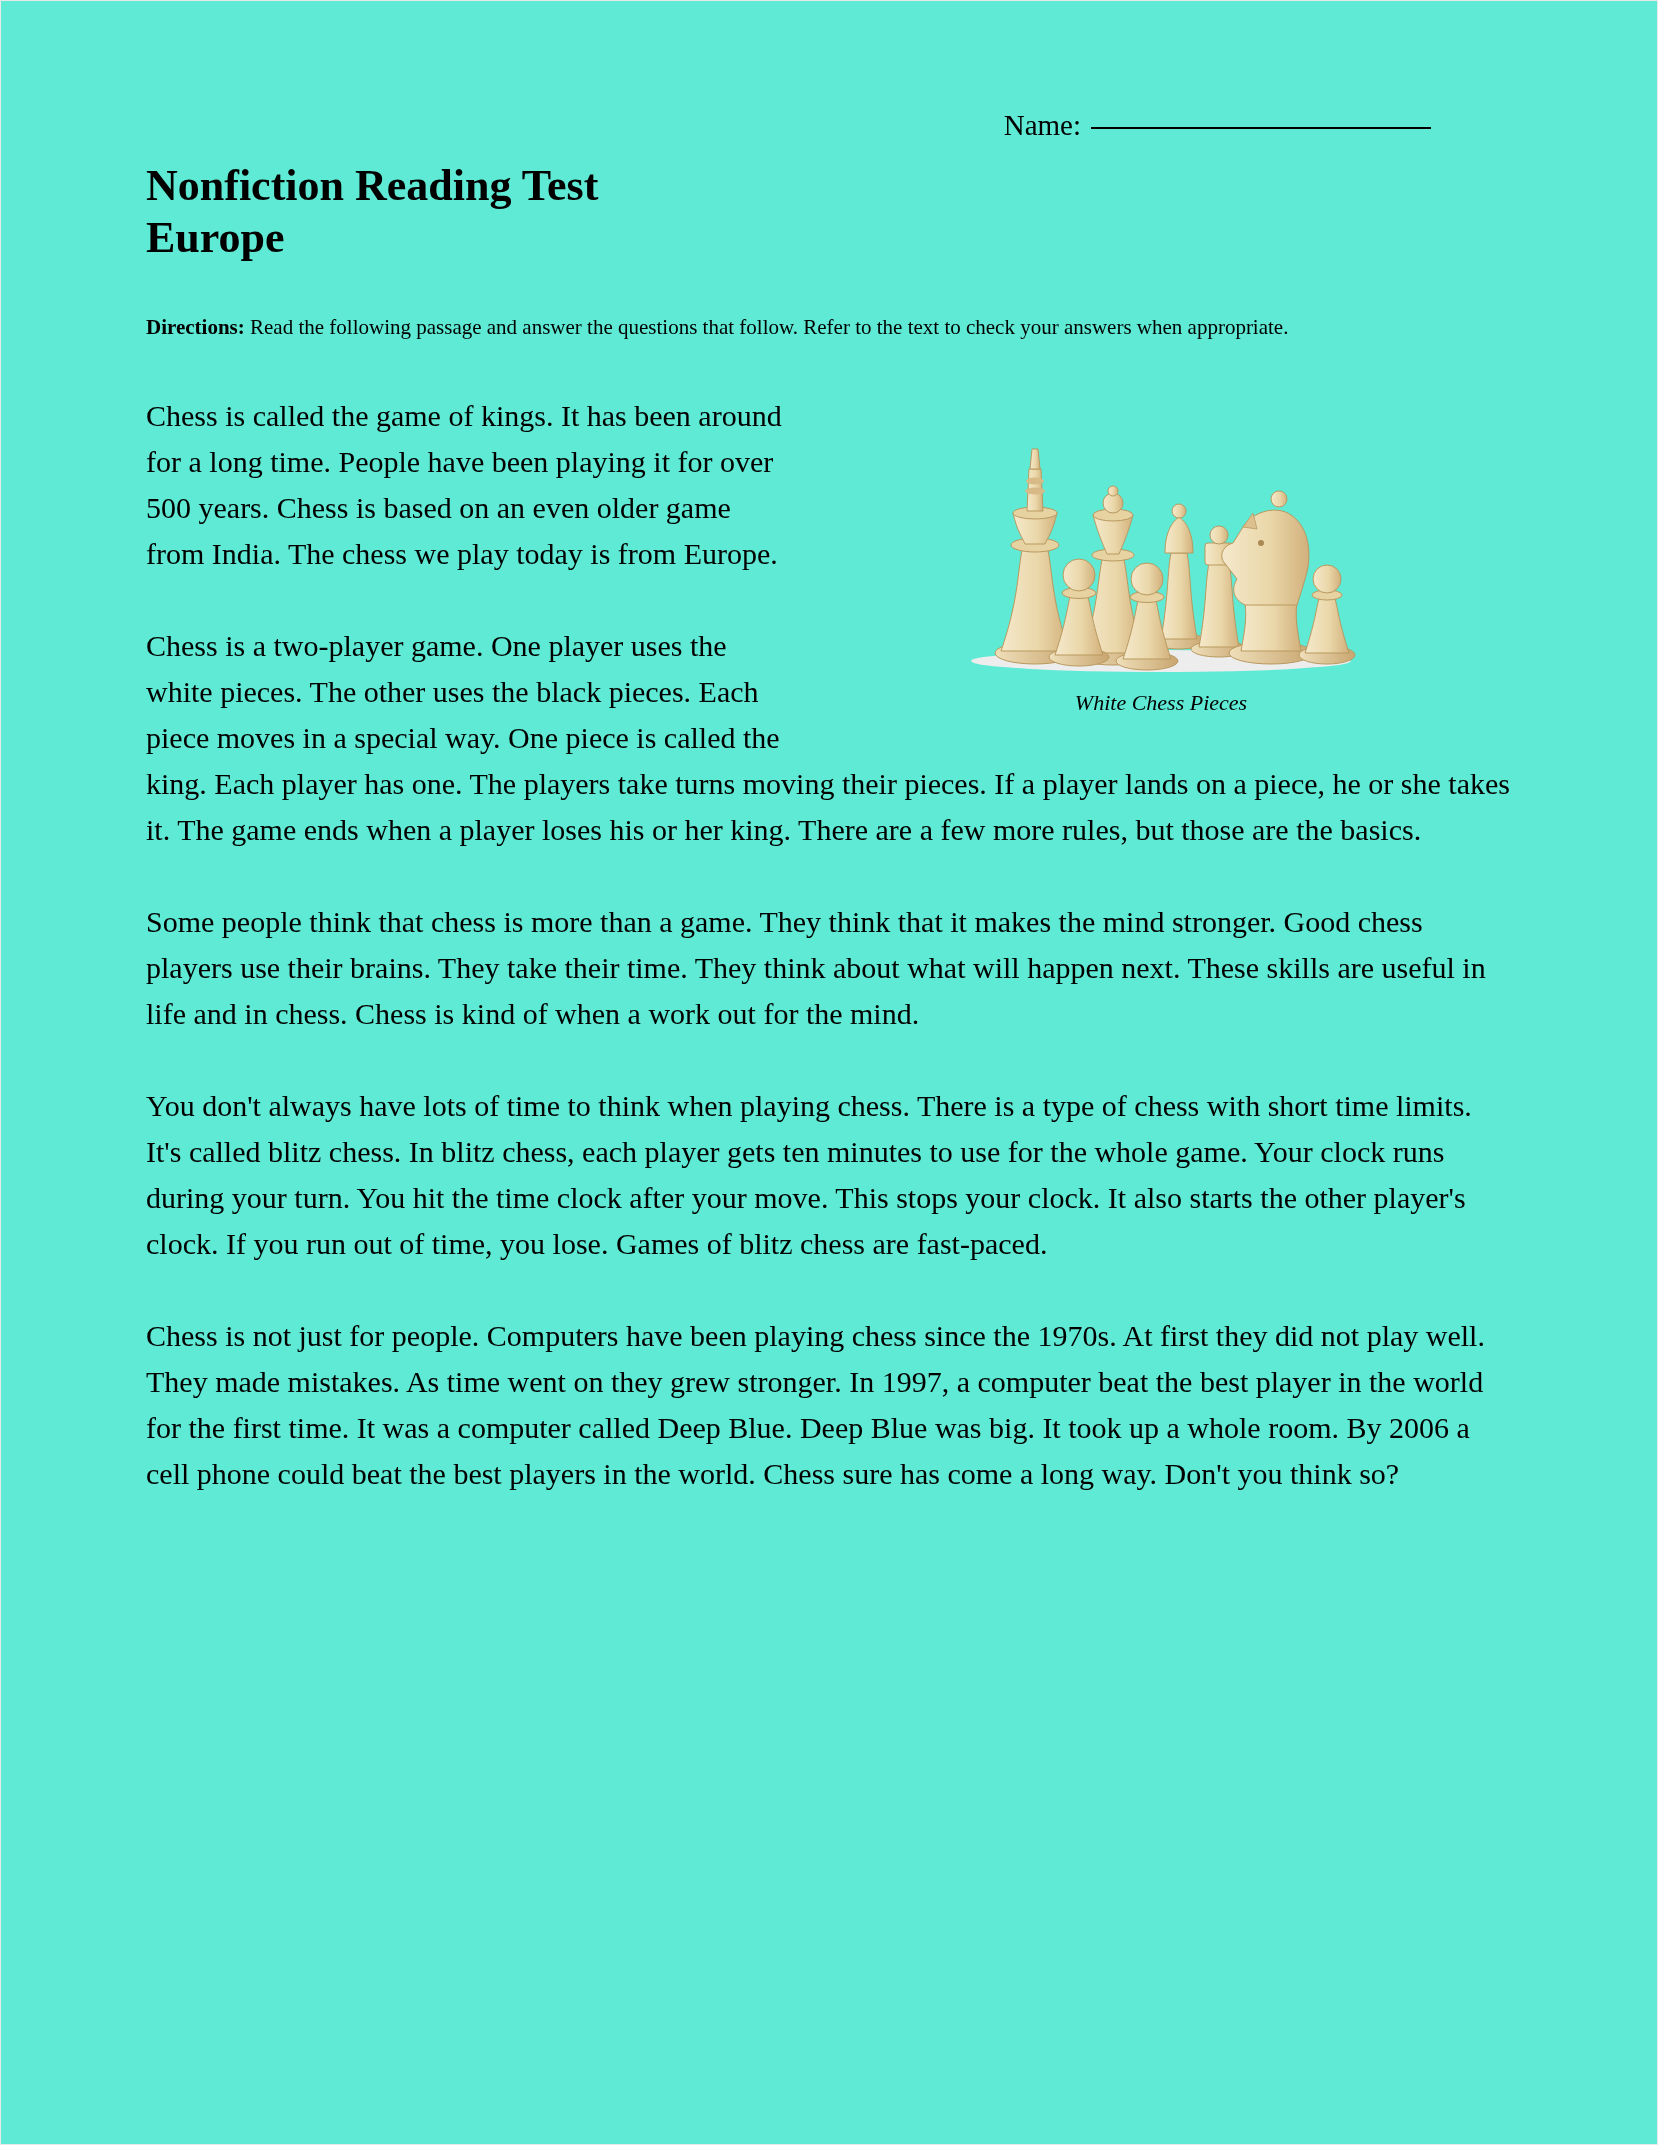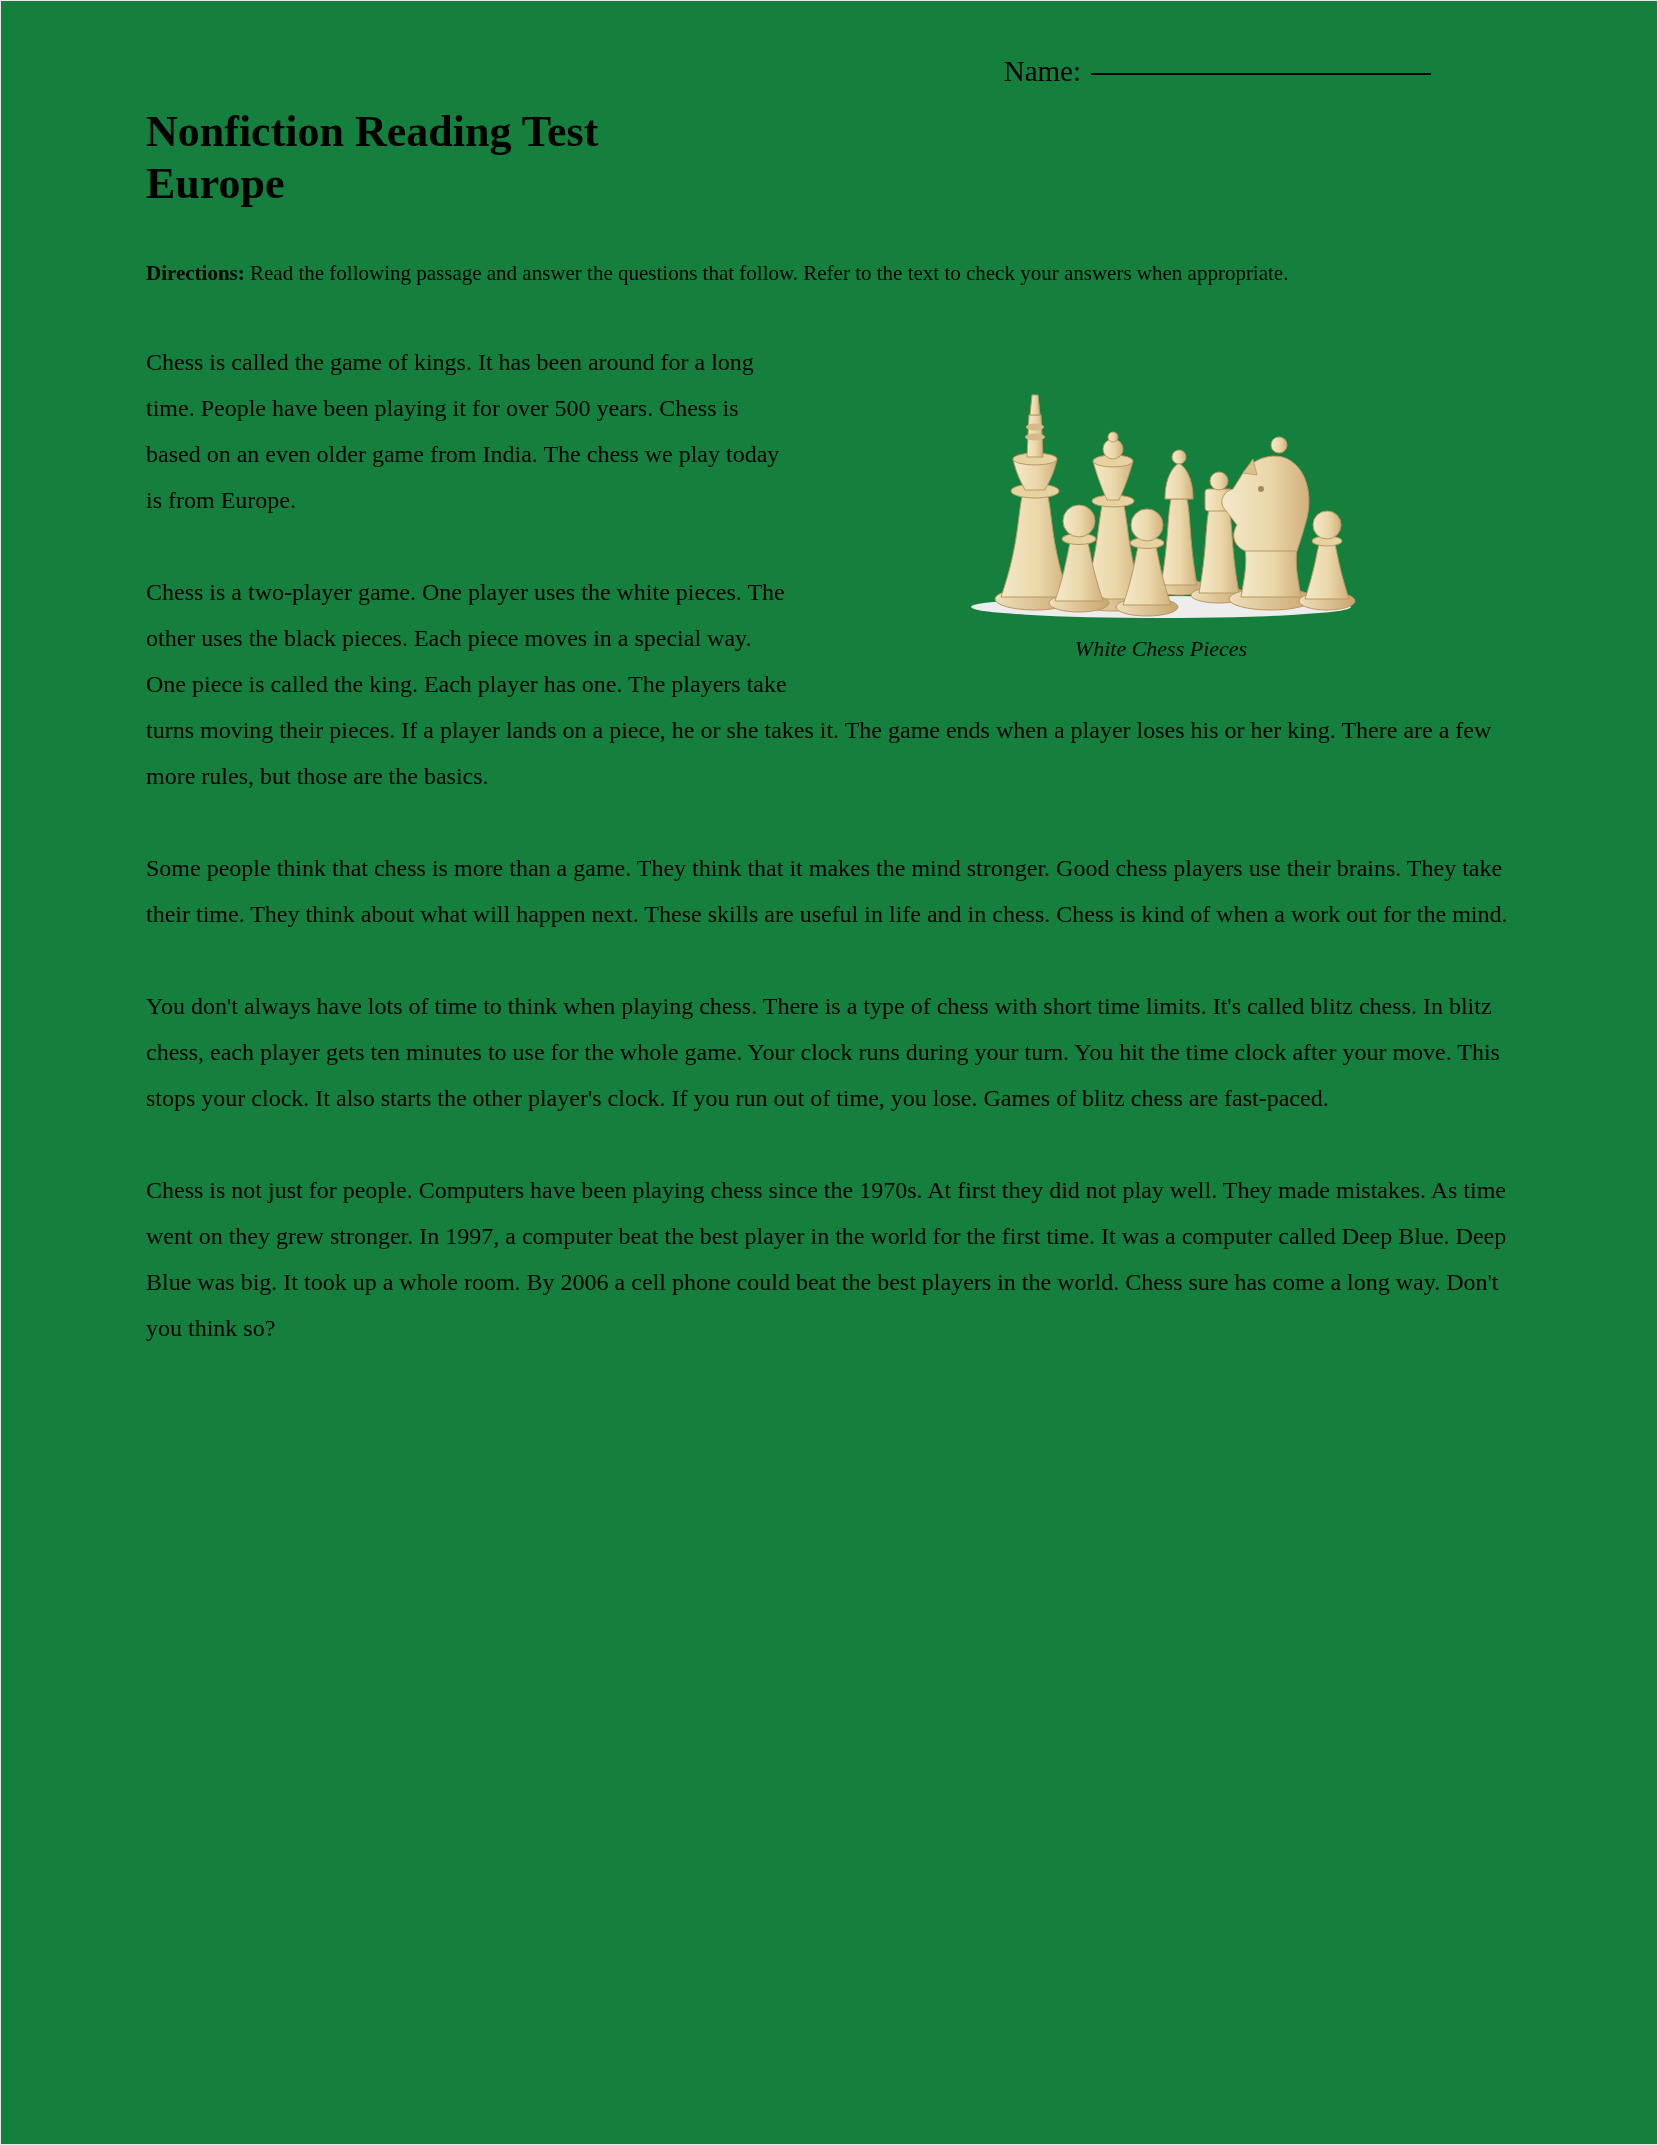--- a/index.html
+++ b/index.html
@@ -5,25 +5,25 @@
   html, body {
     margin: 0;
     padding: 0;
     background: #ffffff;
   }
   .page {
     position: relative;
     width: 1658px;
     height: 2145px;
     margin: 0 auto;
-    background: #15803d;
+    background: #5eead4;
     color: #000000;
     font-family: "Liberation Serif", "DejaVu Serif", serif;
     box-sizing: border-box;
-    padding: 50px 146px 0 145px;
+    padding: 104px 146px 0 145px;
     overflow: hidden;
     border: 1px solid #e8e8e8;
   }
   
   .name-row {
     text-align: right;
     padding-right: 80px;
     font-size: 29px;
     line-height: 40px;
     white-space: nowrap;
@@ -48,21 +48,21 @@
   .directions {
     margin-top: 40px;
     font-size: 21px;
     line-height: 46px;
     max-width: 1367px;
   }
   .directions b { font-weight: bold; }
   
   .passage { margin-top: 0; }
   .passage p {
-    font-size: 24px;
+    font-size: 30px;
     line-height: 46px;
     margin: 46px 0 0 0;
   }
   .passage p.first { margin-top: 43px; }
   
   .chess-figure {
     float: right;
     width: 700px;
     margin: 10px 0 42px 18px;
     text-align: center;

